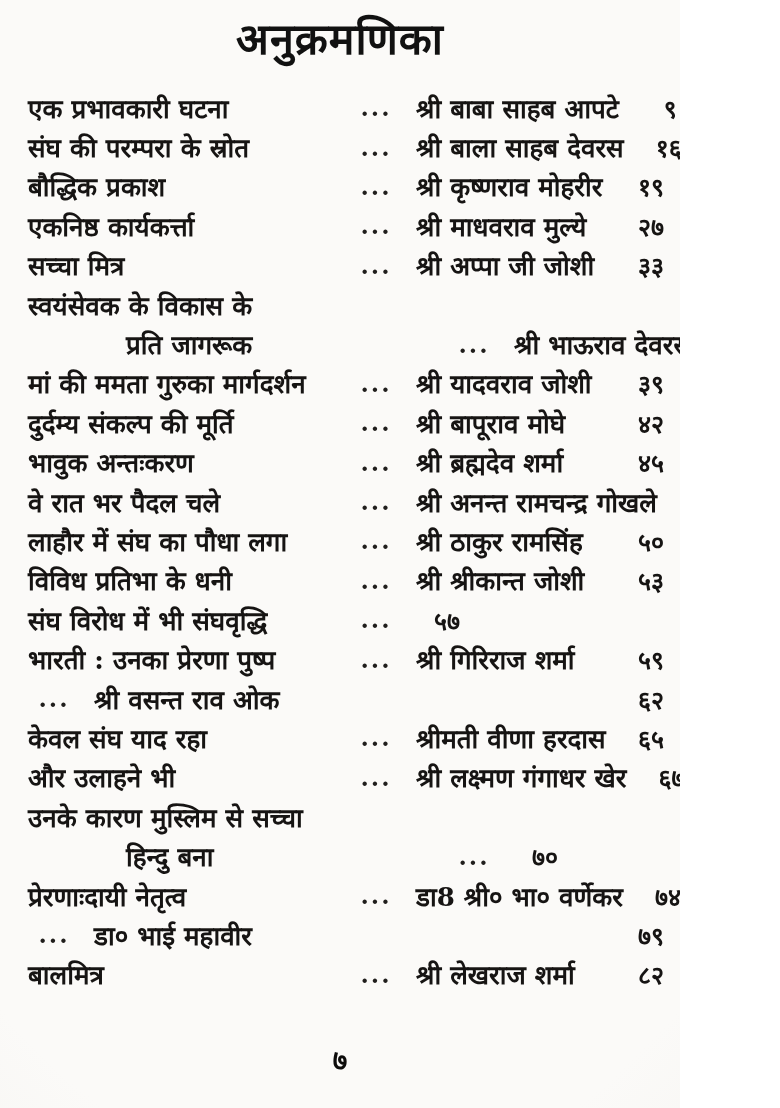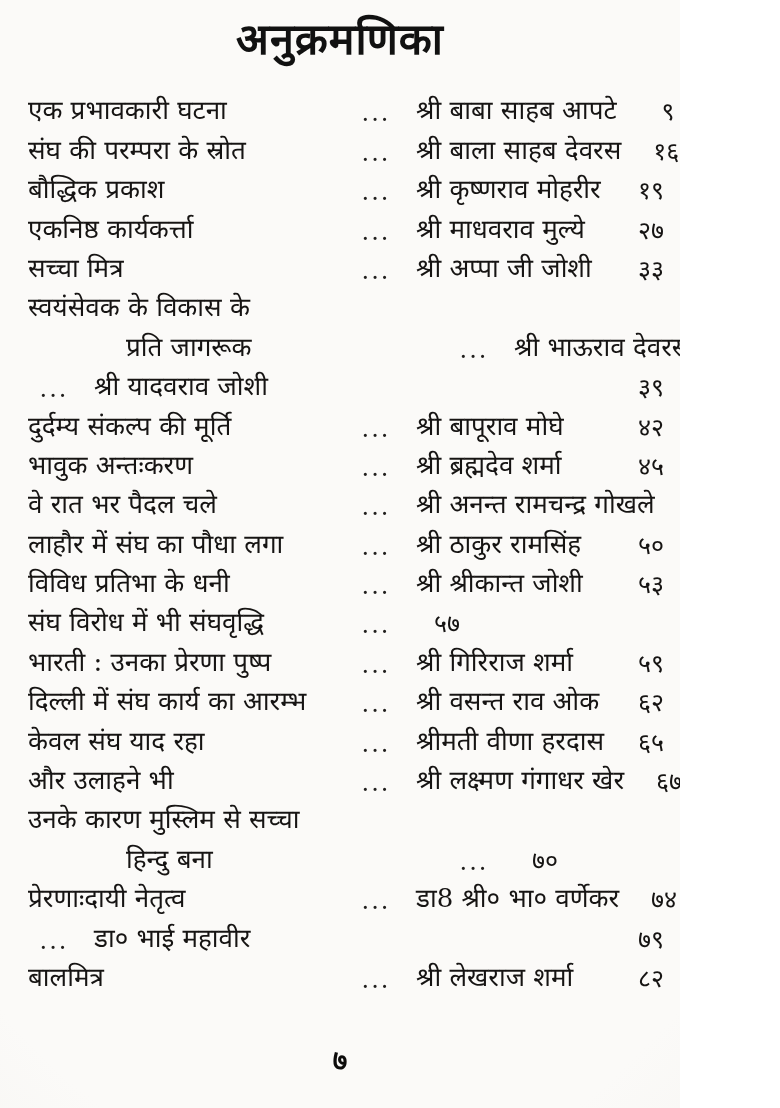--- a/index.html
+++ b/index.html
@@ -22,24 +22,24 @@
     color: #111;
   }
   .toc {
     position: absolute;
     top: 88px;
     left: 28px;
     right: 16px;
   }
   .row {
     display: flex;
-    align-items: flex-end;
+    align-items: center;
     height: 39.4px;
     font-size: 26px;
-    font-weight: 400;
+    font-weight: 700;
     white-space: nowrap;
   }
   .t-title {
     flex: 0 0 auto;
     min-width: 322px;
   }
   .t-title.indent { padding-left: 98px; }
   .t-title.pre { min-width: 0; }
   .t-dots {
     flex: 0 0 52px;
@@ -108,20 +108,21 @@
       <div class="row">
         <span class="t-title pre">स्वयंसेवक के विकास के</span>
       </div>
       <div class="row">
         <span class="t-title indent">प्रति जागरूक</span>
         <span class="t-dots">...</span>
         <span class="t-author">श्री भाऊराव देवरस</span>
         <span class="t-page">३६</span>
       </div>
       <div class="row">
+        <span class="t-title">मां की ममता गुरुका मार्गदर्शन</span>
         <span class="t-dots">...</span>
         <span class="t-author">श्री यादवराव जोशी</span>
         <span class="t-page">३९</span>
       </div>
       <div class="row">
         <span class="t-title">दुर्दम्य संकल्प की मूर्ति</span>
         <span class="t-dots">...</span>
         <span class="t-author">श्री बापूराव मोघे</span>
         <span class="t-page">४२</span>
       </div>
@@ -154,21 +155,20 @@
         <span class="t-dots">...</span>
         <span class="t-page">५७</span>
       </div>
       <div class="row">
         <span class="t-title">भारती : उनका प्रेरणा पुष्प</span>
         <span class="t-dots">...</span>
         <span class="t-author">श्री गिरिराज शर्मा</span>
         <span class="t-page">५९</span>
       </div>
       <div class="row">
-        <span class="t-title">दिल्ली में संघ कार्य का आरम्भ</span>
         <span class="t-dots">...</span>
         <span class="t-author">श्री वसन्त राव ओक</span>
         <span class="t-page">६२</span>
       </div>
       <div class="row">
         <span class="t-title">केवल संघ याद रहा</span>
         <span class="t-dots">...</span>
         <span class="t-author">श्रीमती वीणा हरदास</span>
         <span class="t-page">६५</span>
       </div>

